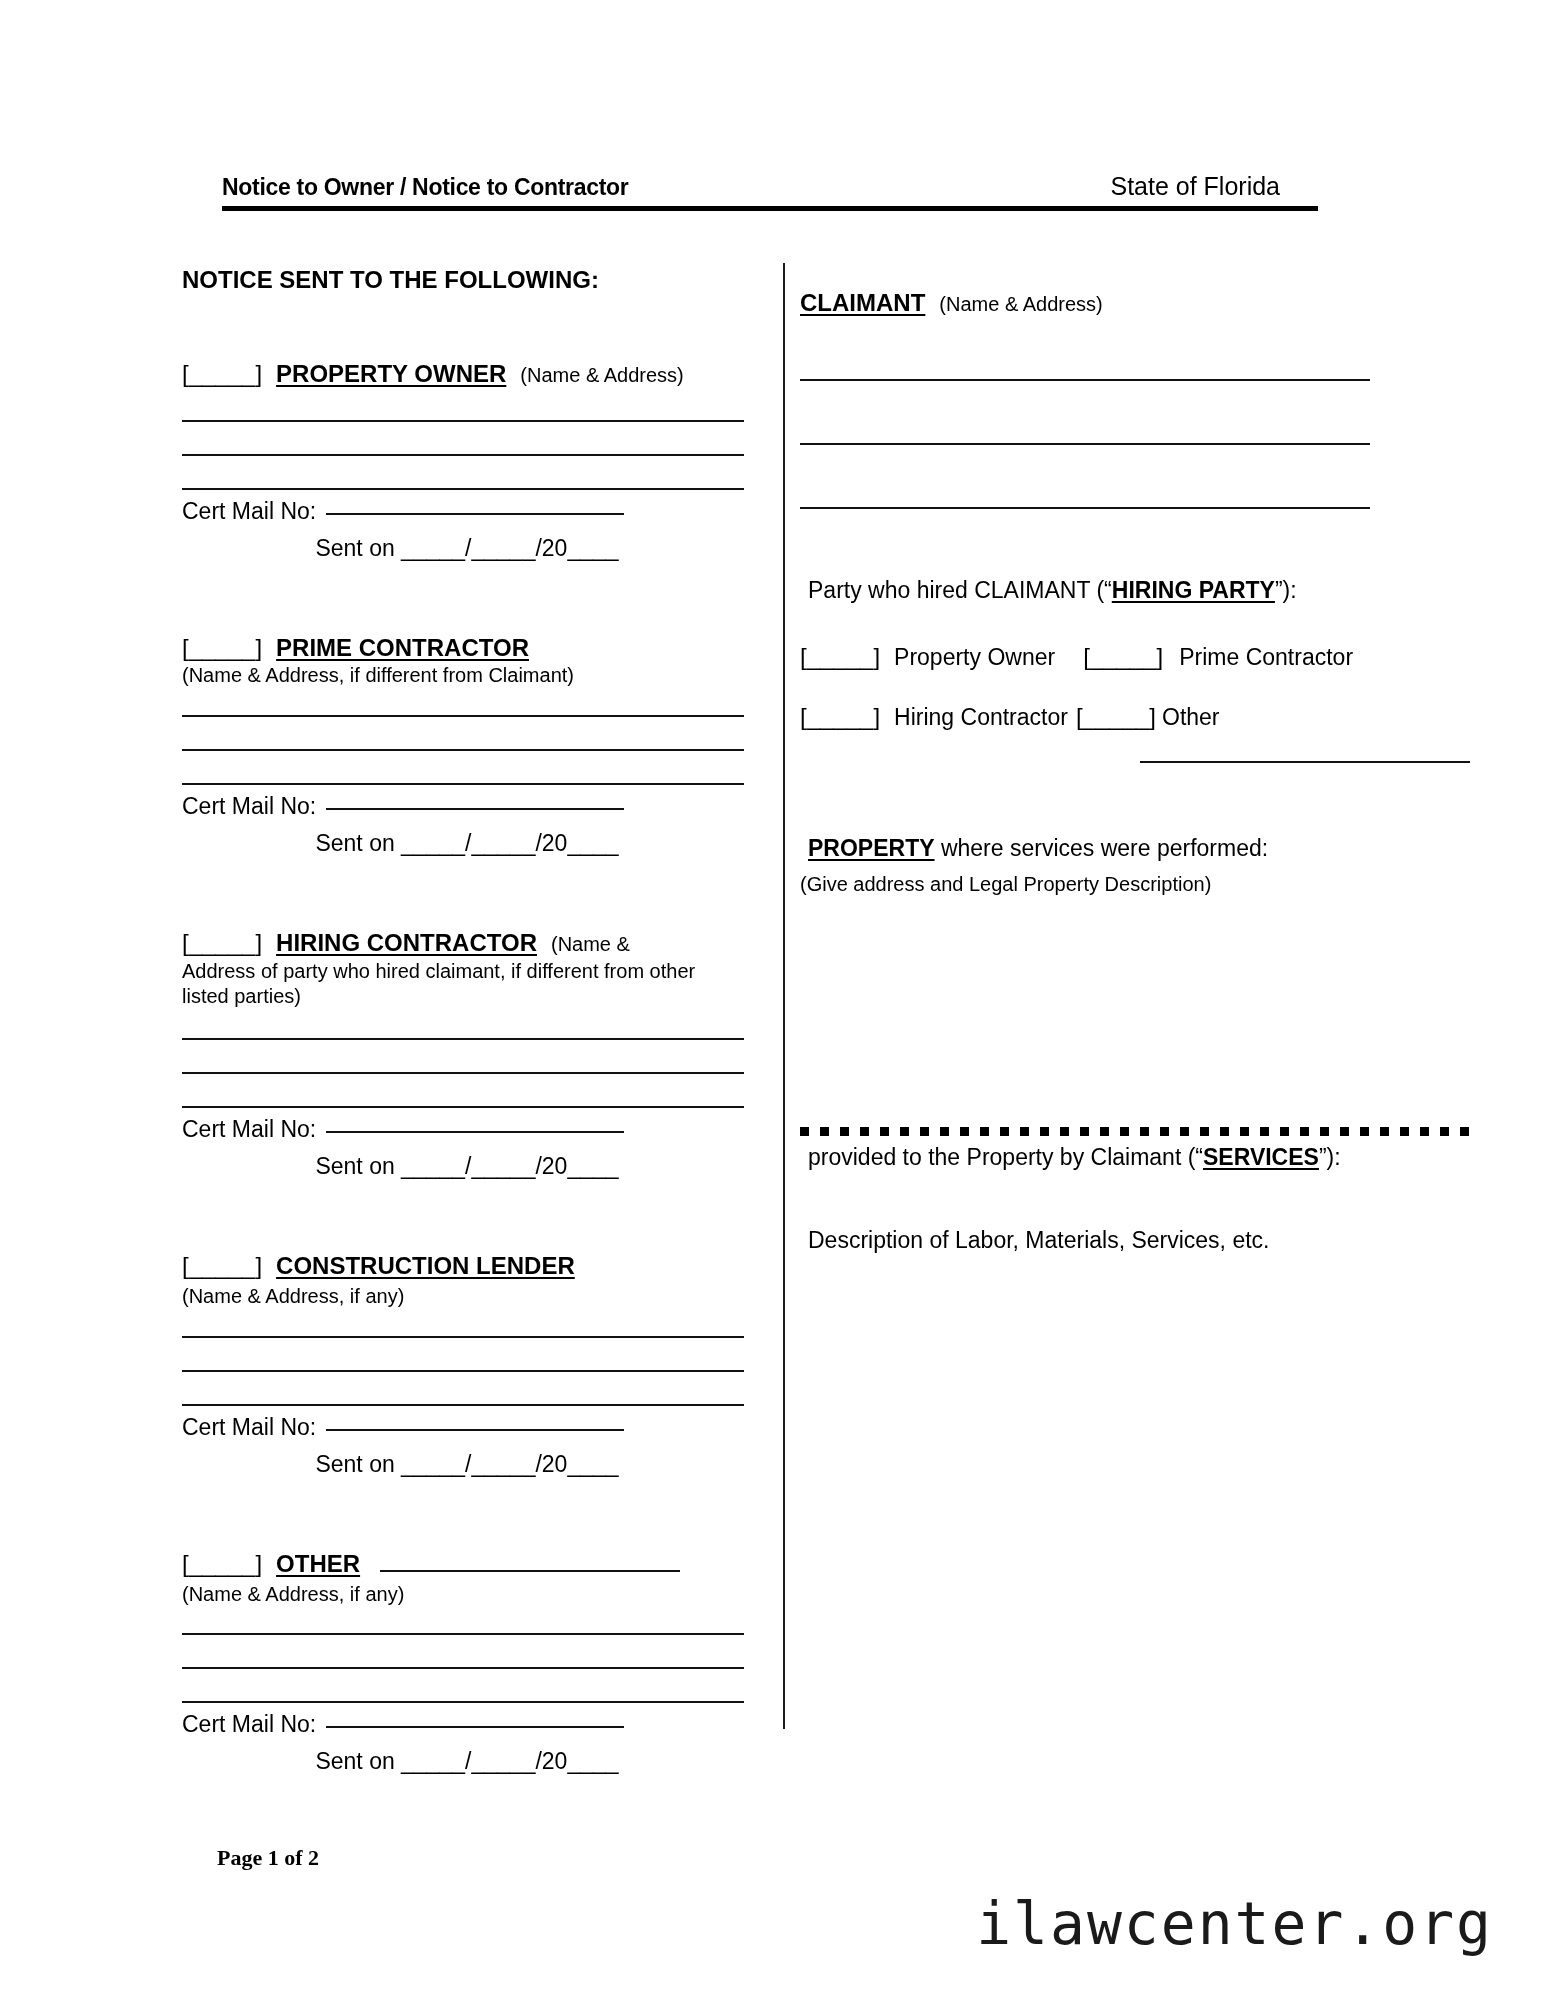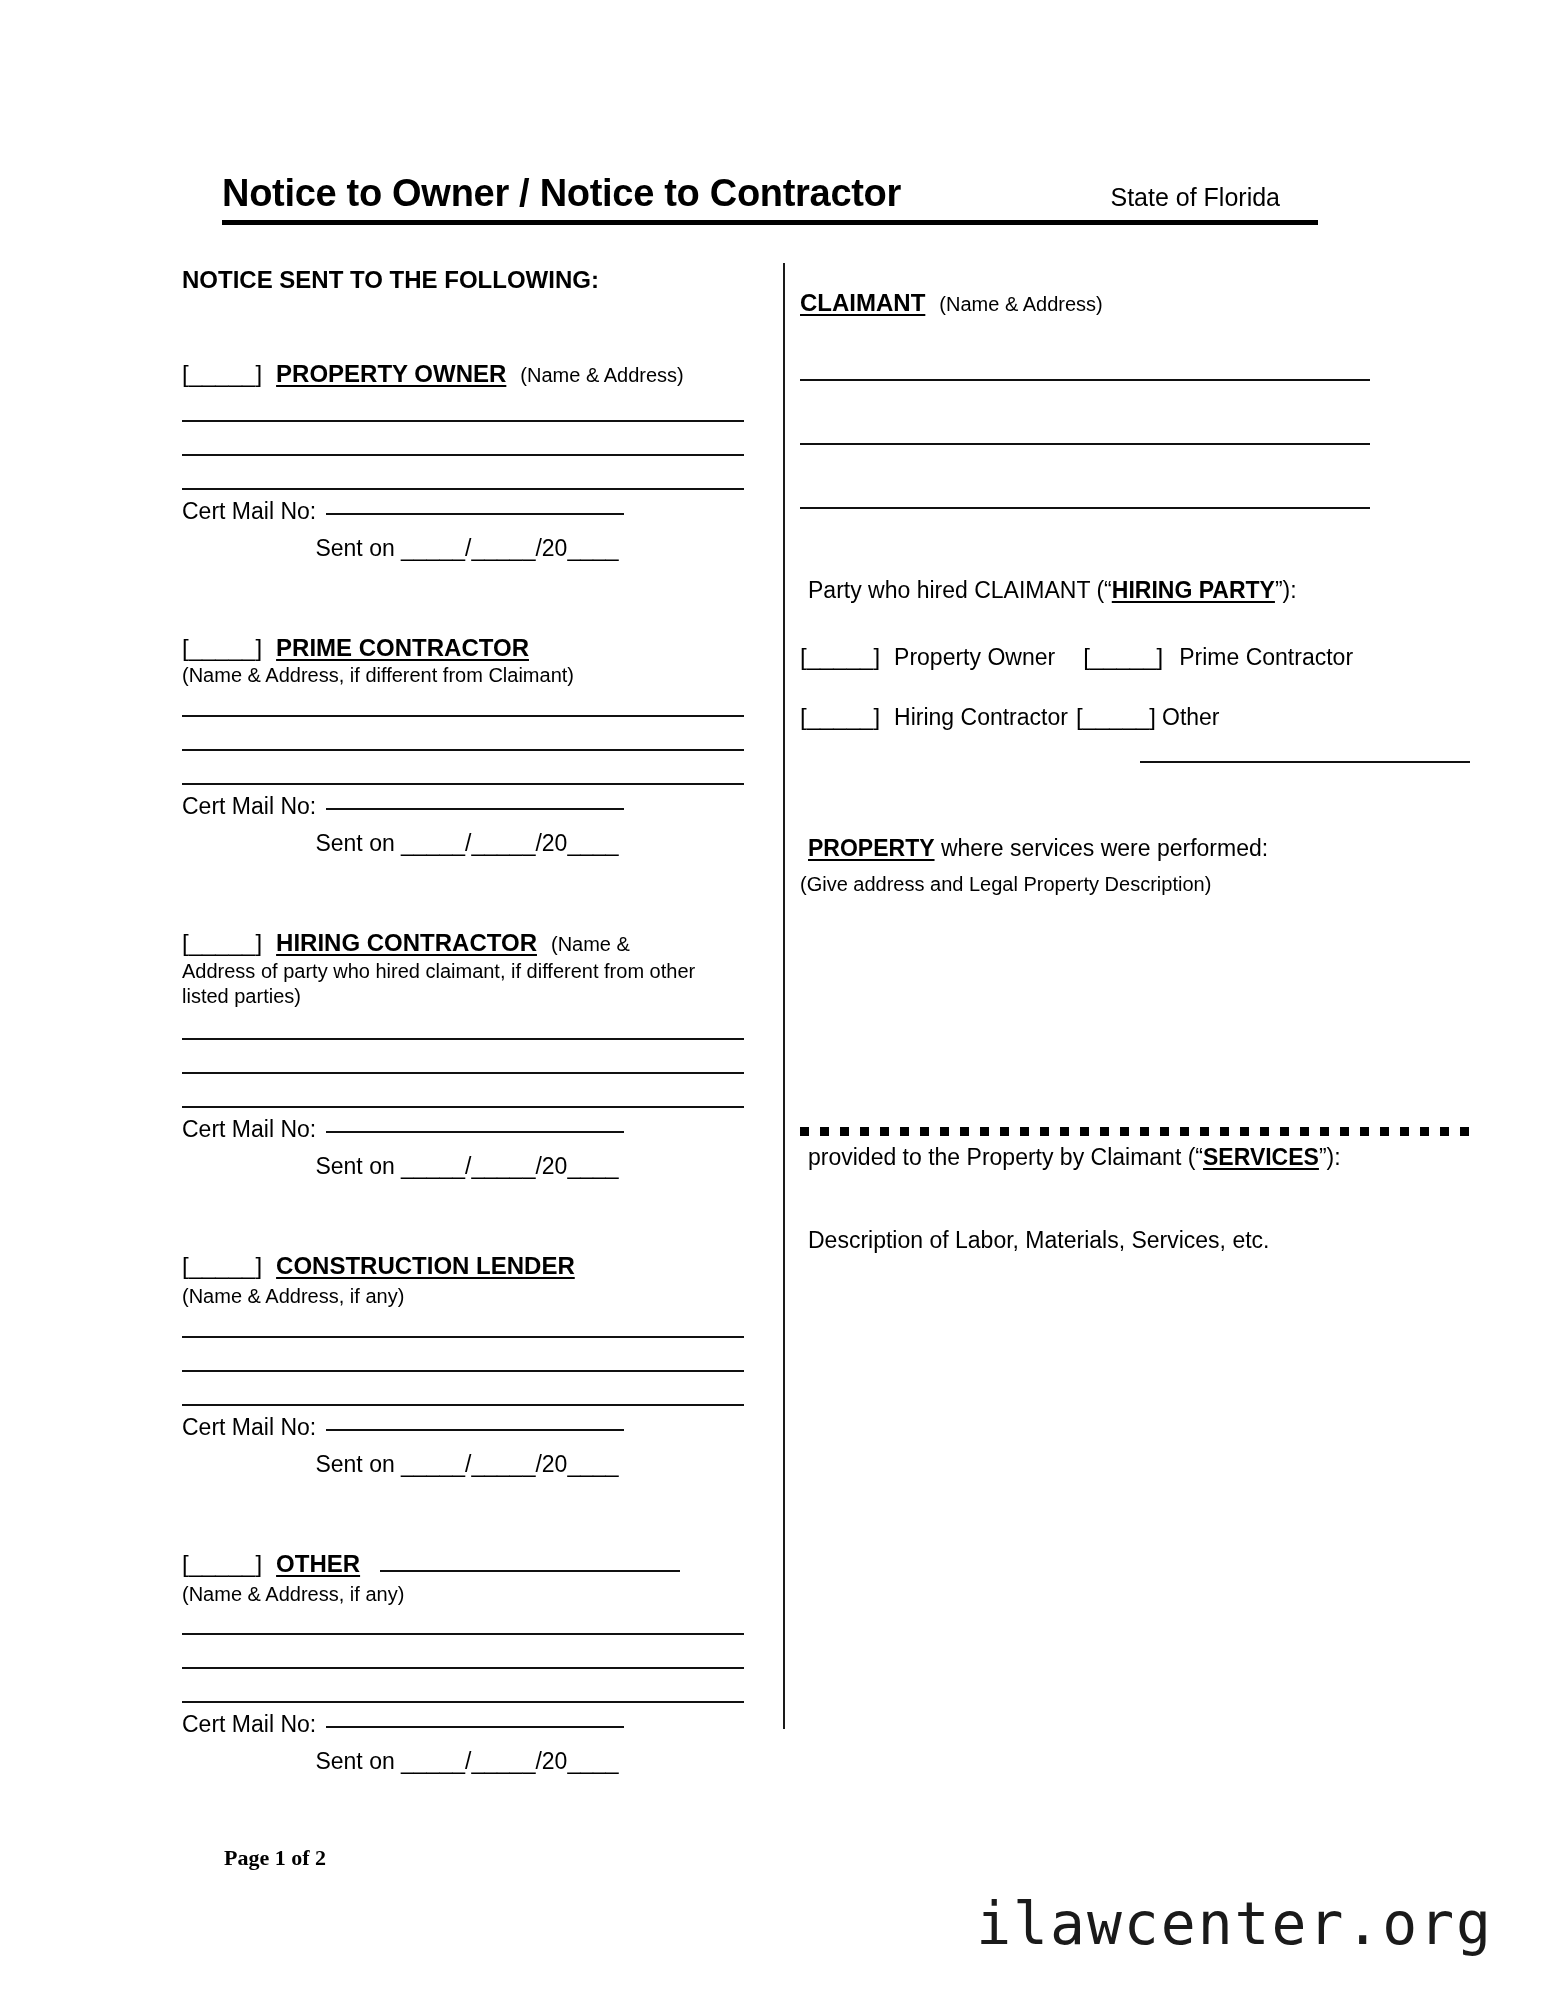--- a/index.html
+++ b/index.html
@@ -26,21 +26,21 @@
     left: 222px;
     top: 172px;
     width: 1096px;
     display: flex;
     align-items: baseline;
     justify-content: space-between;
     border-bottom: 5px solid #000;
     padding-bottom: 5px;
   }
   .doc-title {
-    font-size: 38px;
+    font-size: 23px;
     font-weight: bold;
     letter-spacing: -0.3px;
     white-space: nowrap;
   }
   .state-label {
     font-size: 25px;
     font-weight: normal;
     padding-right: 38px;
     white-space: nowrap;
   }
@@ -167,21 +167,21 @@
   }
   .other-rule {
     width: 300px;
     border-bottom: 2px solid #111;
     height: 0;
   }
 
   
   .page-num {
     position: absolute;
-    left: 224px;
+    left: 217px;
     top: 1845px;
     font-family: "Liberation Serif", serif;
     font-size: 22px;
     font-weight: bold;
   }
   .watermark {
     position: absolute;
     right: 60px;
     top: 1890px;
     font-family: "DejaVu Sans Mono", monospace;

